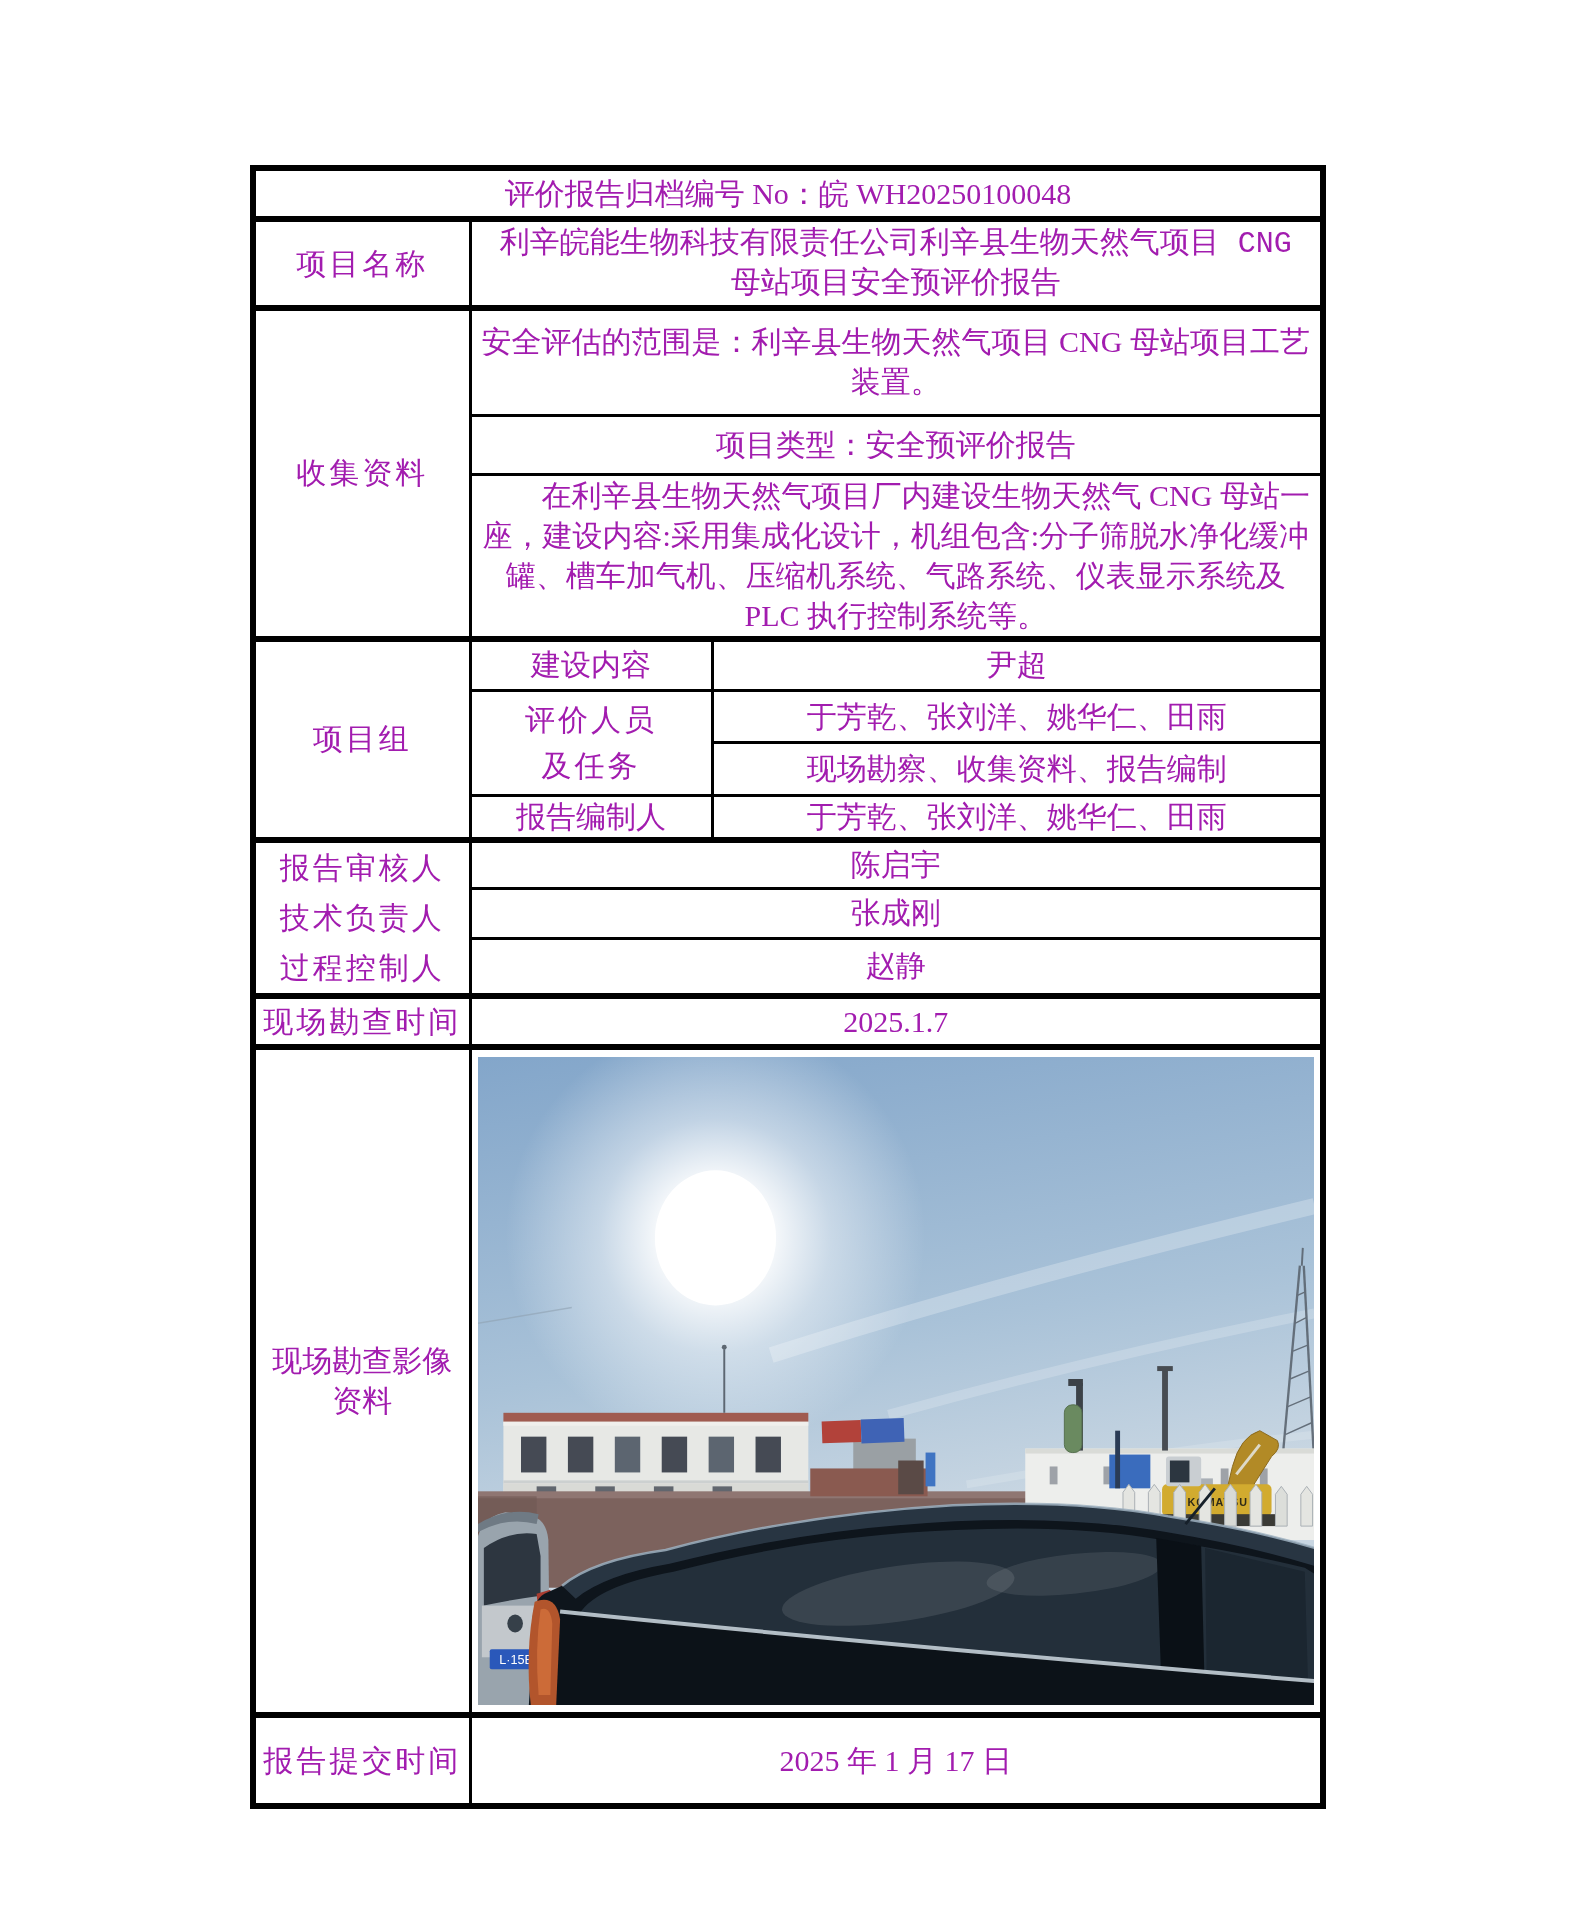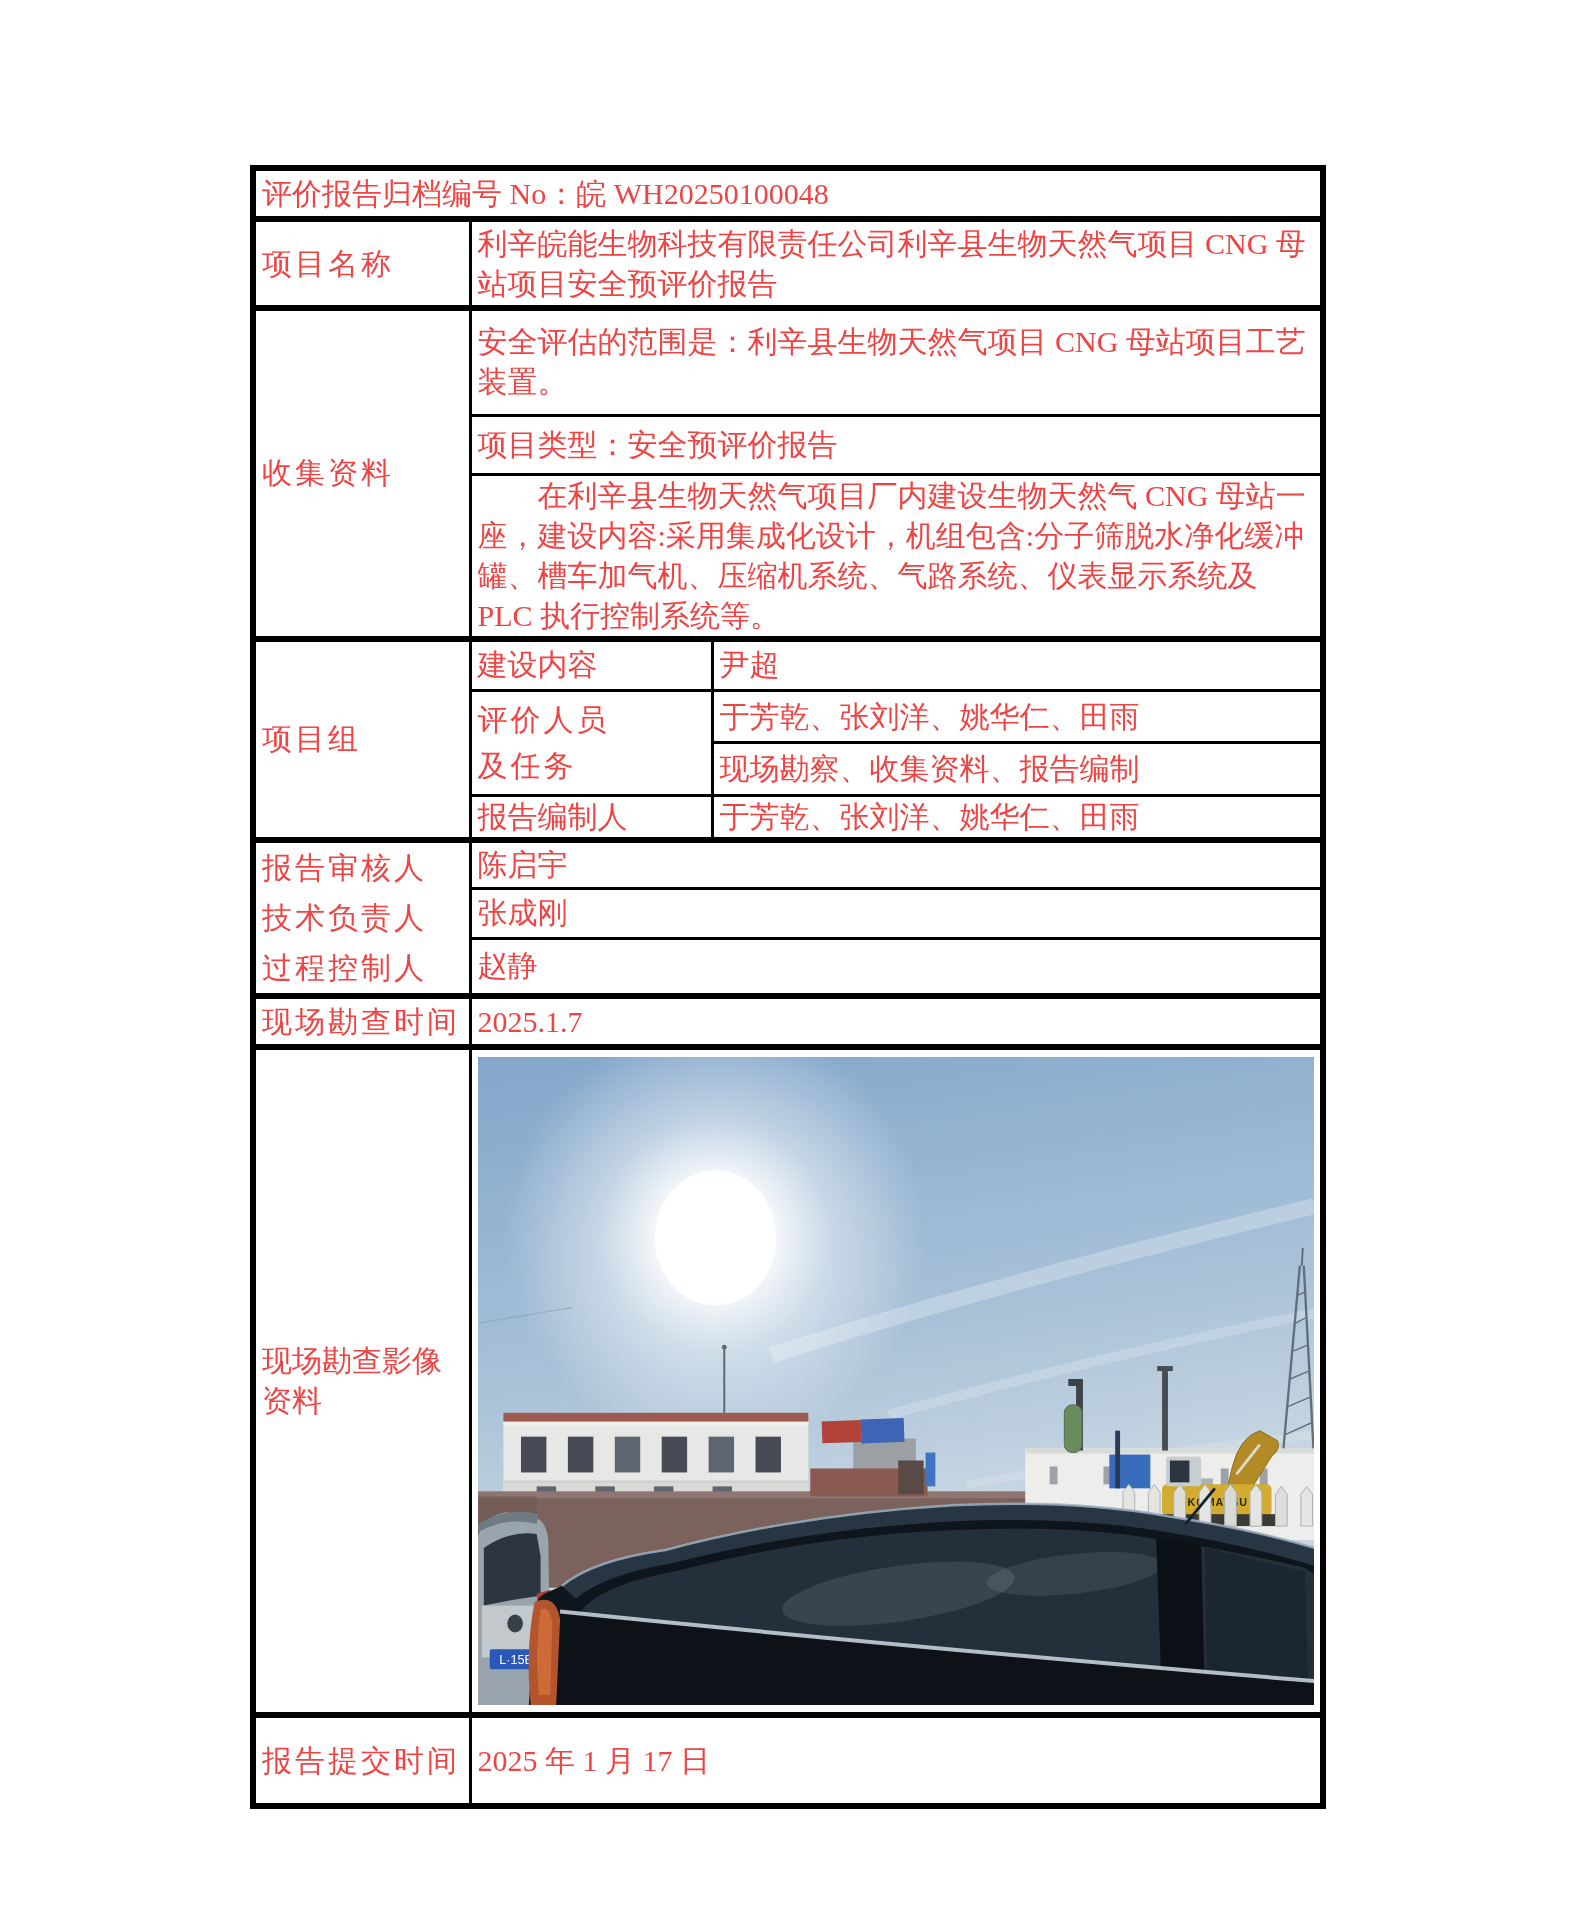--- a/index.html
+++ b/index.html
@@ -7,30 +7,30 @@
     width:1587px;height:1913px;background:#ffffff;position:relative;
     font-family:"Liberation Serif","DejaVu Serif",serif;color:#111;
   }
   .doc{
     position:absolute;left:250px;top:165px;
     border-collapse:collapse;table-layout:fixed;width:1070px;
     border:6px solid #000;
   }
   .doc td{
     border:3px solid #000;box-sizing:border-box;
-    font-size:30px;line-height:40px;color:#ef4444;
-    vertical-align:middle;padding:0 6px;overflow:hidden;
+    font-size:30px;line-height:40px;color:#a21caf;
+    text-align:center;vertical-align:middle;padding:0 6px;overflow:hidden;
   }
   .b5{border-bottom-width:6px !important;}
   .label{letter-spacing:3px;}
   .media-label{letter-spacing:0;padding:0 2px;line-height:46px;}
   .scope{text-align:left;line-height:50px;padding:0 10px;}
   .tleft{text-align:left;padding:0 10px;}
   .para{text-align:left;text-indent:2em;line-height:40px;padding:2px 10px;}
-  .name-val{line-height:43px;}
+  .name-val{line-height:43px;font-family:Liberation Mono, monospace;}
   .rl{line-height:50px;letter-spacing:3px;}
   .ml{line-height:46px;letter-spacing:3px;}
   .photo-cell{padding:8px 4px 10px 6px;vertical-align:top;}
   .photo-frame{height:648px;width:100%;overflow:hidden;}
   .photo-frame svg{display:block;width:100%;height:100%;}
   .h51{height:51px}.h89{height:89px}.h107{height:107px}.h59{height:59px}
   .h159{height:159px}.h52{height:52px}.h53{height:53px}.h41{height:41px}
   .h48{height:48px}.h50{height:50px}.h58{height:58px}.h668{height:668px}
   .h91{height:91px}
 </style>

